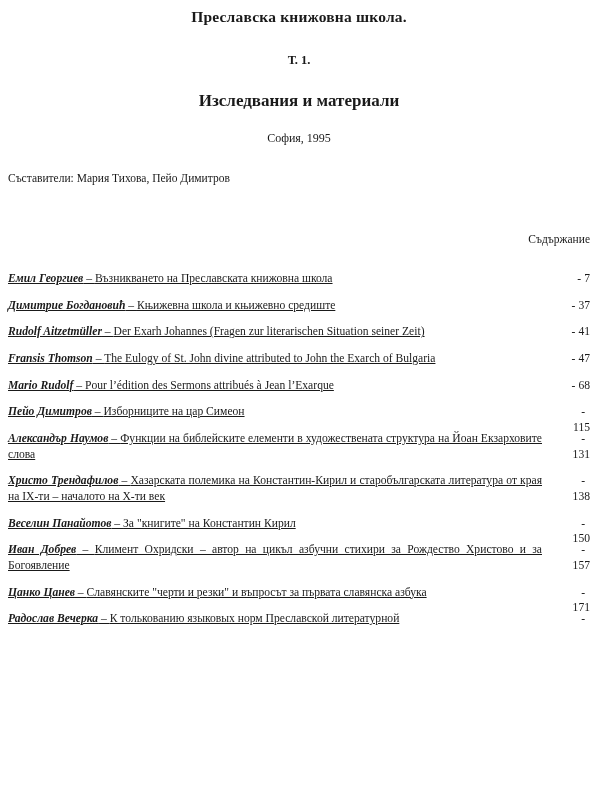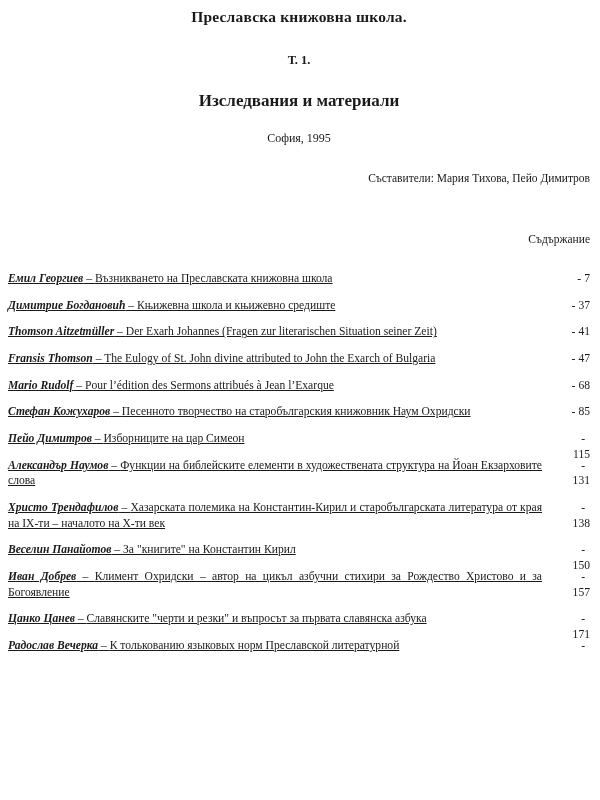--- a/index.html
+++ b/index.html
@@ -53,21 +53,21 @@
     font-size: 12px;
     margin: 0;
     padding-top: 6px;
     line-height: 1.3;
   }
   .compilers {
     font-size: 11.5px;
     margin: 0;
     padding-top: 25px;
     line-height: 1.3;
-    text-align: right;
+    text-align: left;
   }
   .contents-heading {
     font-size: 11.5px;
     margin: 0;
     padding-top: 46px;
     text-align: right;
     line-height: 1.3;
   }
 
   
@@ -132,24 +132,23 @@
     <p class="place-year">София, 1995</p>
   </div>
 
   <p class="compilers">Съставители: Мария Тихова, Пейо Димитров</p>
 
   <p class="contents-heading">Съдържание</p>
 
   <div class="toc">
       <div class="toc-entry"><span class="author">Емил Георгиев</span><span class="sep"> – </span><span class="title-text">Възникването на Преславската книжовна школа</span><span class="pagenum"><span class="dash">-</span><span class="num">7</span></span></div>
       <div class="toc-entry"><span class="author">Димитрие Богдановић</span><span class="sep"> – </span><span class="title-text">Књижевна школа и књижевно средиште</span><span class="pagenum"><span class="dash">-</span><span class="num">37</span></span></div>
-      <div class="toc-entry"><span class="author">Thomson Aitzetmüller</span><span class="sep"> – </span><span class="title-text">Der Exarh Johannes (Fragen zur literarischen Situation seiner Zeit)</span><span class="pagenum"><span class="dash">-</span><span class="num">41</span></span></div>
+      <div class="toc-entry"><span class="author">Rudolf Aitzetmüller</span><span class="sep"> – </span><span class="title-text">Der Exarh Johannes (Fragen zur literarischen Situation seiner Zeit)</span><span class="pagenum"><span class="dash">-</span><span class="num">41</span></span></div>
       <div class="toc-entry"><span class="author">Fransis Thomson</span><span class="sep"> – </span><span class="title-text">The Eulogy of St. John divine attributed to John the Exarch of Bulgaria</span><span class="pagenum"><span class="dash">-</span><span class="num">47</span></span></div>
       <div class="toc-entry"><span class="author">Mario Rudolf</span><span class="sep"> – </span><span class="title-text">Pour l’édition des Sermons attribués  à Jean l’Exarque</span><span class="pagenum"><span class="dash">-</span><span class="num">68</span></span></div>
-      <div class="toc-entry"><span class="author">Стефан Кожухаров</span><span class="sep"> – </span><span class="title-text">Песенното творчество на старобългарския книжовник Наум Охридски</span><span class="pagenum"><span class="dash">-</span><span class="num">85</span></span></div>
       <div class="toc-entry"><span class="author">Пейо Димитров</span><span class="sep"> – </span><span class="title-text">Изборниците на цар Симеон</span><span class="pagenum wrapped">
           <span class="dash">-</span>
           <span class="num">115</span>
         </span></div>
       <div class="toc-entry"><span class="author">Александър Наумов</span><span class="sep"> – </span><span class="title-text">Функции на библейските елементи в художествената структура на Йоан Екзарховите слова</span><span class="pagenum wrapped">
           <span class="dash">-</span>
           <span class="num">131</span>
         </span></div>
       <div class="toc-entry"><span class="author">Христо Трендафилов</span><span class="sep"> – </span><span class="title-text">Хазарската полемика на Константин-Кирил и старобългарската литература от края на IX-ти – началото на X-ти век</span><span class="pagenum wrapped">
           <span class="dash">-</span>

